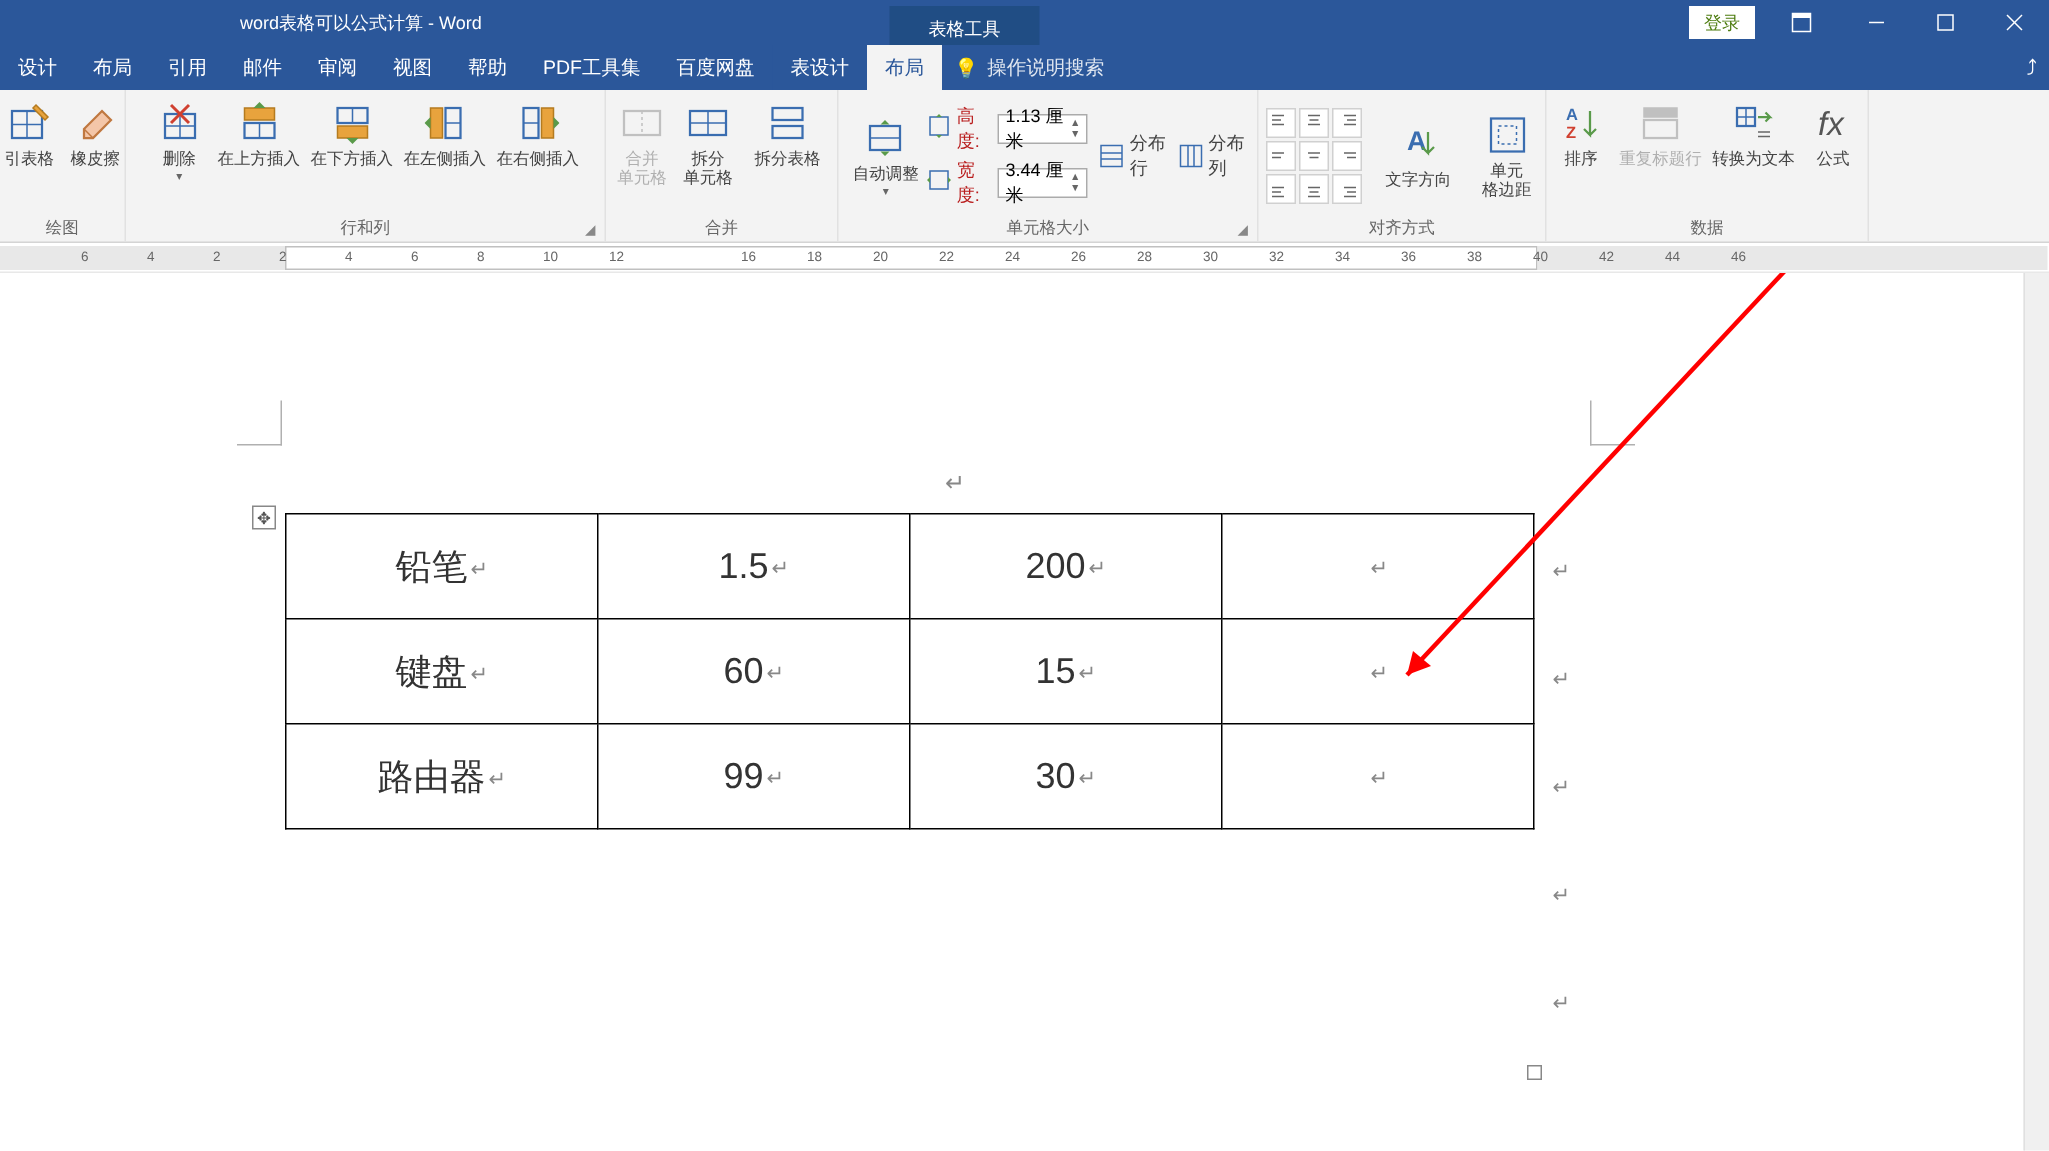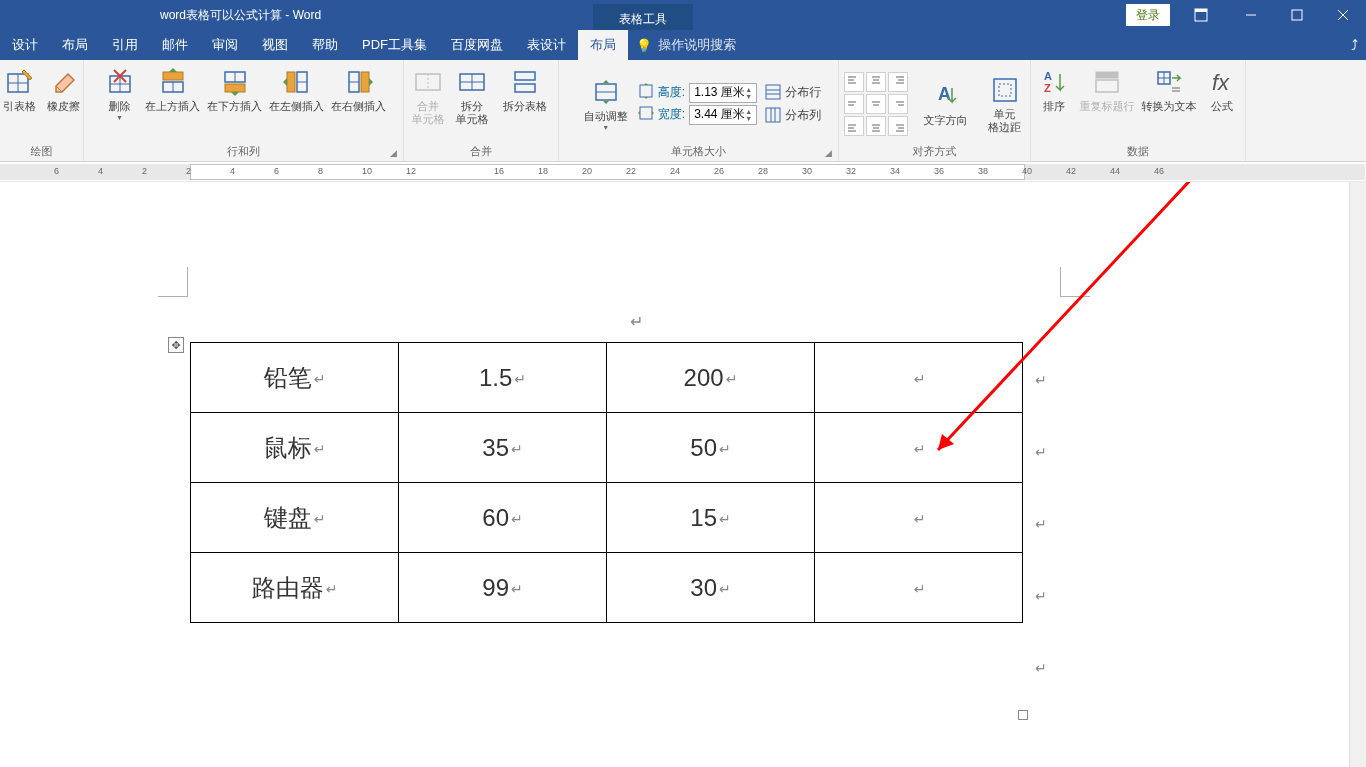--- a/index.html
+++ b/index.html
@@ -35,24 +35,24 @@
 .big-btn .lbl { font-size: 11px; color: #444; text-align: center; line-height: 13px; }
 .big-btn.wide { width: 60px; }
 .big-btn.wider { width: 60px; }
 .big-btn.disabled .lbl { color: #b0b0b0; }
 .big-btn.disabled .icon svg path, .big-btn.disabled .icon svg rect { stroke: #c0c0c0 !important; }
 .dd-arrow { font-size: 8px; color: #666; }
 
 
 .dim-rows { display: flex; flex-direction: column; gap: 2px; }
 .dim-row { display: flex; align-items: center; gap: 4px; font-size: 12px; }
-.dim-row .dim-lbl { color: #0369a1; }
+.dim-row .dim-lbl { color: #b91c1c; }
 .dim-input { width: 68px; height: 20px; border: 1px solid #ababab; background: #fff; font-size: 12px; padding: 0 4px; display: flex; align-items: center; justify-content: space-between; }
 .spin { display: flex; flex-direction: column; font-size: 7px; line-height: 7px; color: #666; }
-.dist-col { display: flex; flex-direction: column; gap: 6px; margin-left: 6px; }
+.dist-col { display: flex; flex-direction: row; gap: 6px; margin-left: 6px; }
 .small-btn { display: flex; align-items: center; gap: 4px; font-size: 12px; color: #444; cursor: default; }
 .small-btn .sicon { width: 16px; height: 16px; }
 
 
 .align-grid { display: grid; grid-template-columns: repeat(3, 20px); grid-template-rows: repeat(3, 20px); gap: 2px; }
 .align-cell { width: 20px; height: 20px; border: 1px solid #d0d0d0; background: #fff; display: flex; align-items: center; justify-content: center; }
 .align-cell svg { width: 14px; height: 14px; }
 
 
 .ruler-area { height: 20px; background: #fff; border-bottom: 1px solid #e8e8e8; position: relative; overflow: hidden; }
@@ -511,26 +511,20 @@
 
     <table class="word-table">
       <tbody>
       <tr>
         <td><span>铅笔</span><span class="cell-mark">↵</span></td>
         <td><span>1.5</span><span class="cell-mark">↵</span></td>
         <td><span>200</span><span class="cell-mark">↵</span></td>
         <td><span></span><span class="cell-mark">↵</span></td>
       </tr>
       <tr>
-        <td><span>鼠标</span><span class="cell-mark">↵</span></td>
-        <td><span>35</span><span class="cell-mark">↵</span></td>
-        <td><span>50</span><span class="cell-mark">↵</span></td>
-        <td><span></span><span class="cell-mark">↵</span></td>
-      </tr>
-      <tr>
         <td><span>键盘</span><span class="cell-mark">↵</span></td>
         <td><span>60</span><span class="cell-mark">↵</span></td>
         <td><span>15</span><span class="cell-mark">↵</span></td>
         <td><span></span><span class="cell-mark">↵</span></td>
       </tr>
       <tr>
         <td><span>路由器</span><span class="cell-mark">↵</span></td>
         <td><span>99</span><span class="cell-mark">↵</span></td>
         <td><span>30</span><span class="cell-mark">↵</span></td>
         <td><span></span><span class="cell-mark">↵</span></td>

